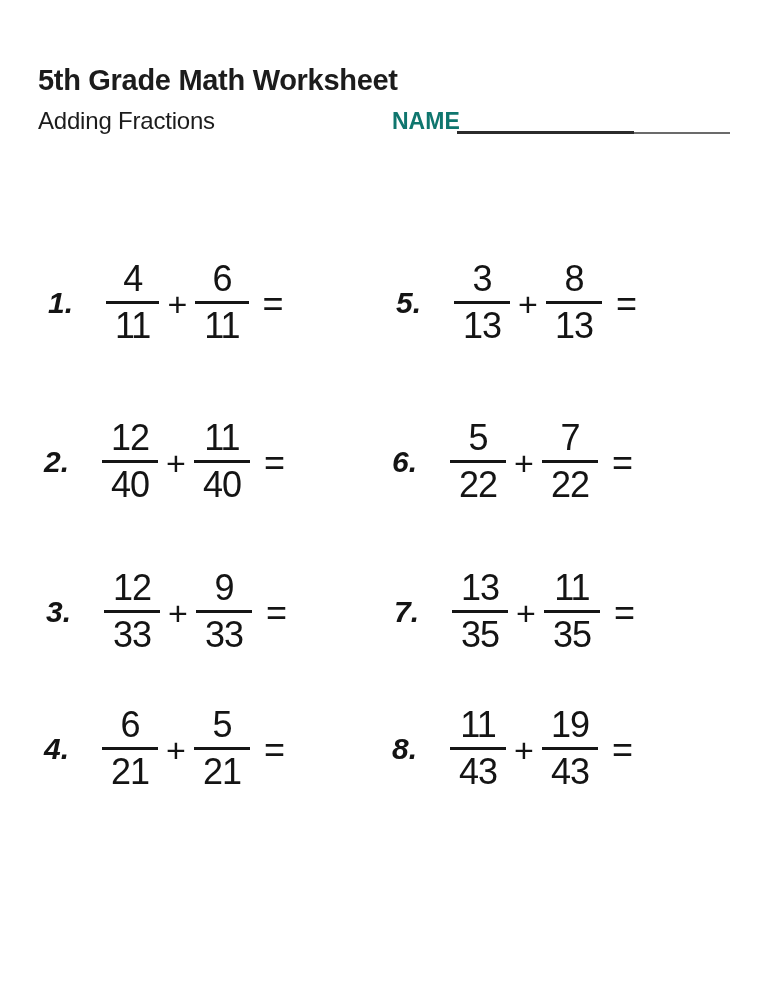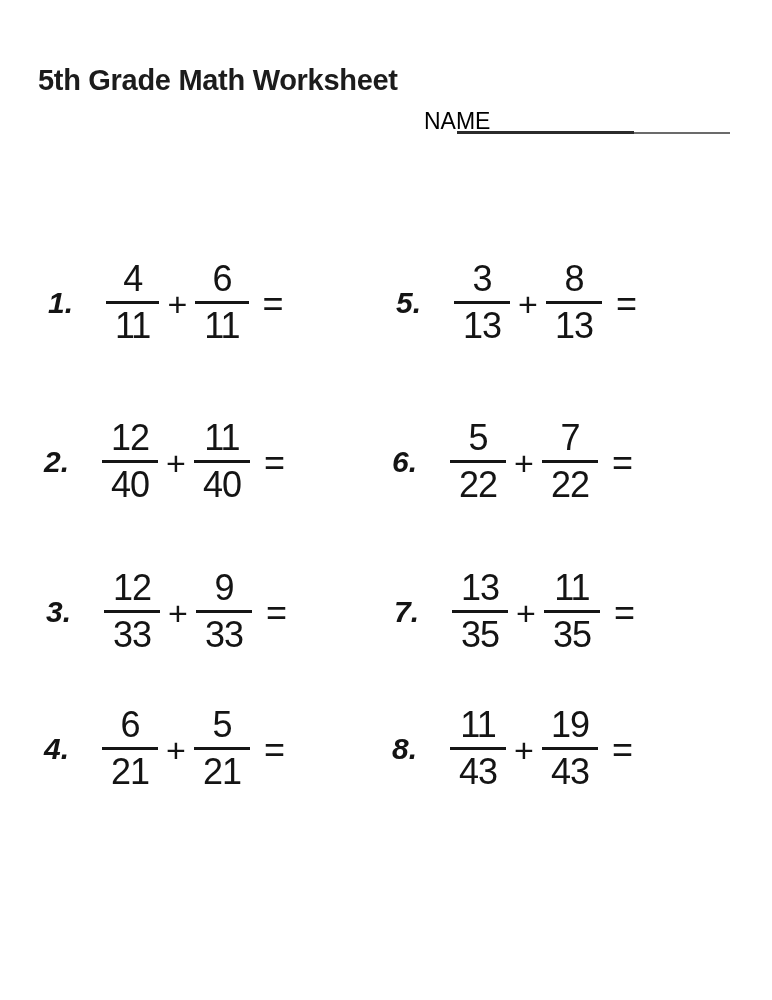--- a/index.html
+++ b/index.html
@@ -33,24 +33,23 @@
     font-weight: 400;
     letter-spacing: -0.2px;
     color: #1c1c1c;
     white-space: nowrap;
   }
   .name-label {
     position: absolute;
     left: 392px;
     top: 108px;
     font-size: 23px;
-    font-weight: 400;
-    color: #000000;
-    white-space: nowrap;
-    margin-left: 32px;
+    font-weight: 700;
+    color: #0f766e;
+    white-space: nowrap;
   }
   .name-line {
     position: absolute;
     left: 457px;
     top: 131px;
     width: 273px;
     height: 3px;
     display: flex;
   }
   .name-line .seg1 { width: 177px; height: 2.5px; background: #2b2b2b; }
@@ -111,20 +110,21 @@
   .pos-6 { top: 419px; left: 392px; }
   .pos-7 { top: 569px; left: 394px; }
   .pos-8 { top: 706px; left: 392px; }
 </style>
 </head>
 <body>
 
 <div class="page">
 
   <div class="title">5th Grade Math Worksheet</div>
+  <div class="subtitle">Adding Fractions</div>
   <div class="name-label">NAME</div>
   <div class="name-line">
     <div class="seg1"></div>
     <div class="seg2"></div>
   </div>
 
   <div class="problem pos-1">
     <span class="pnum">1.</span>
     <span class="frac">
       <span class="fnum">4</span>

